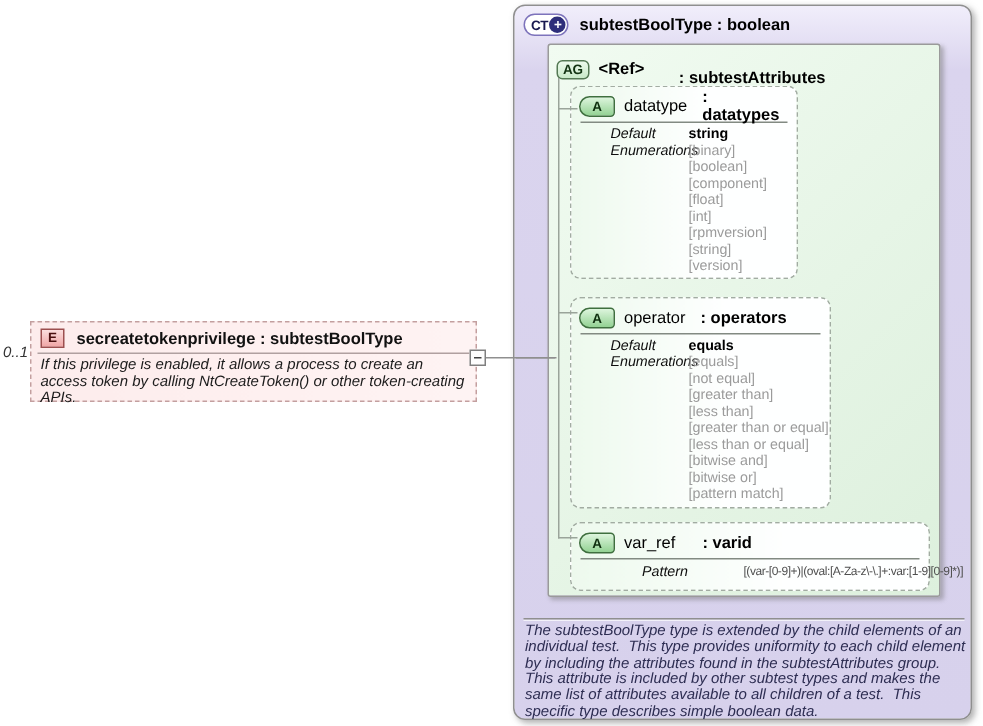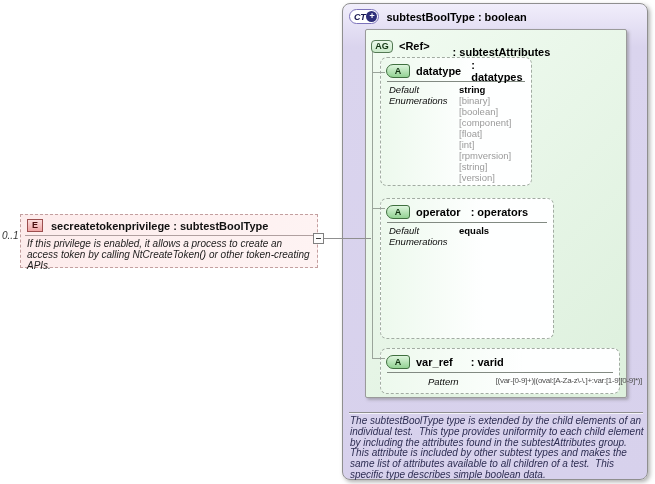--- a/index.html
+++ b/index.html
@@ -45,21 +45,21 @@
   
   .ct-box {
     position:absolute; left:342px; top:3px; width:306px; height:477px;
     background:linear-gradient(180deg,#f1eefb 0%,#dad4ee 9%,#d7d1ec 100%);
     border:1px solid #8f8f8f; border-radius:8px;
     box-shadow:2px 2px 4px rgba(110,110,110,0.55);
   }
   .ct-header { position:absolute; left:6px; top:5px; display:flex; align-items:center; gap:7px; }
   .ct-icon {
     display:flex; align-items:center; height:15px; padding:0 1px 0 4px;
-    background:#ffffff; border:1px solid #7d73bb; border-radius:8px;font-style:italic;
+    background:#ffffff; border:1px solid #7d73bb; border-radius:8px;
   }
   .ct-icon .ct-txt { font-size:9px; font-weight:bold; color:#18184f; letter-spacing:-0.3px; }
   .ct-plus {
     width:11px; height:11px; margin-left:1px; border-radius:50%;
     background:#2e2e7a; color:#ffffff; font-size:9px; font-weight:bold;
     text-align:center; line-height:10px;
   }
   .ct-title { font-size:11px; font-weight:bold; color:#000; white-space:nowrap; }
 
   
@@ -84,27 +84,27 @@
     background:linear-gradient(90deg,#edf9ed 0%,#feffff 60%);
     border:1px dashed #a2aca2; border-radius:7px;
   }
   .attr-header { display:flex; align-items:center; gap:6px; padding:4px 6px 0 5px; height:21px; }
   .a-icon {
     width:24px; height:14px; flex:0 0 auto;
     background:linear-gradient(180deg,#ddf5dd 0%,#93d293 100%);
     border:1px solid #3f6f3f; border-radius:7px 3px 3px 7px;
     color:#0f2f0f; font-size:9px; font-weight:bold; text-align:center; line-height:12px;
   }
-  .attr-name { font-size:11px; font-weight:bold; color:#000; }
+  .attr-name { font-size:11px; font-weight:normal; color:#000; }
   .attr-type { font-size:11px; font-weight:bold; color:#000; margin-left:4px; }
   .attr-type.wide-gap { margin-left:12px; }
   .attr-divider { border-top:1px solid #828a82; margin:2px 6px 0 6px; }
   .attr-body { display:flex; padding:2px 4px 0 8px; }
   .label-col { width:70px; flex:0 0 auto; }
-  .label-col div { font-size:9.5px; font-style:italic; color:#0d0d0d; line-height:11px; }
+  .label-col div { font-size:9.5px; font-style:italic; color:#0d0d0d; line-height:11px;margin-left:18px; }
   .value-col { flex:1; }
   .default-val { font-size:9.5px; font-weight:bold; color:#000; line-height:11px; }
   .enum-list div { font-size:9.5px; color:#9b9b9b; line-height:11px; white-space:nowrap; }
   .pattern-row { display:flex; align-items:flex-start; padding:3px 4px 0 6px; gap:9px;margin-left:41px; }
   .pattern-label { font-size:9.5px; font-style:italic; color:#0d0d0d; flex:0 0 auto; }
   .pattern-value { font-size:8px; color:#4f4f4f; letter-spacing:-0.3px; white-space:nowrap;padding-left:28px; }
 
   
   .tree-line { position:absolute; background:#9aa49a; z-index:4; }
 
@@ -196,20 +196,31 @@
           <div class="attr-type">: operators</div>
         </div>
         <div class="attr-divider"></div>
         <div class="attr-body">
           <div class="label-col">
             <div>Default</div>
             <div>Enumerations</div>
           </div>
           <div class="value-col">
             <div class="default-val">equals</div>
+            <div class="enum-list">
+                <div>[equals]</div>
+                <div>[not equal]</div>
+                <div>[greater than]</div>
+                <div>[less than]</div>
+                <div>[greater than or equal]</div>
+                <div>[less than or equal]</div>
+                <div>[bitwise and]</div>
+                <div>[bitwise or]</div>
+                <div>[pattern match]</div>
+              </div>
           </div>
         </div>
       </div>
 
       <div class="attr-box" style="left:14px; top:318px; width:240px; height:46px;">
         <div class="attr-header">
           <div class="a-icon">A</div>
           <div class="attr-name">var_ref</div>
           <div class="attr-type wide-gap">: varid</div>
         </div>

